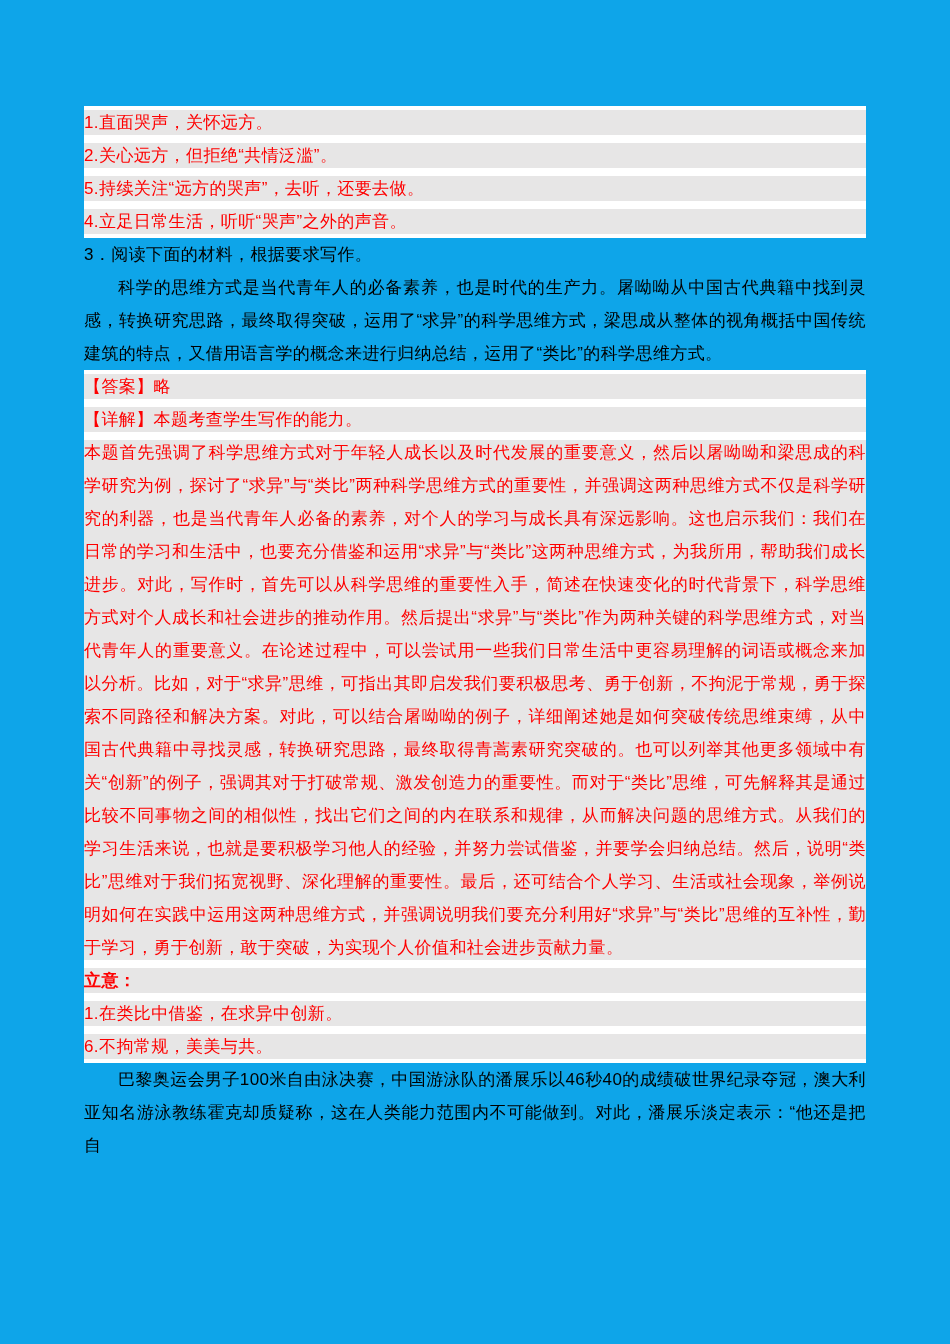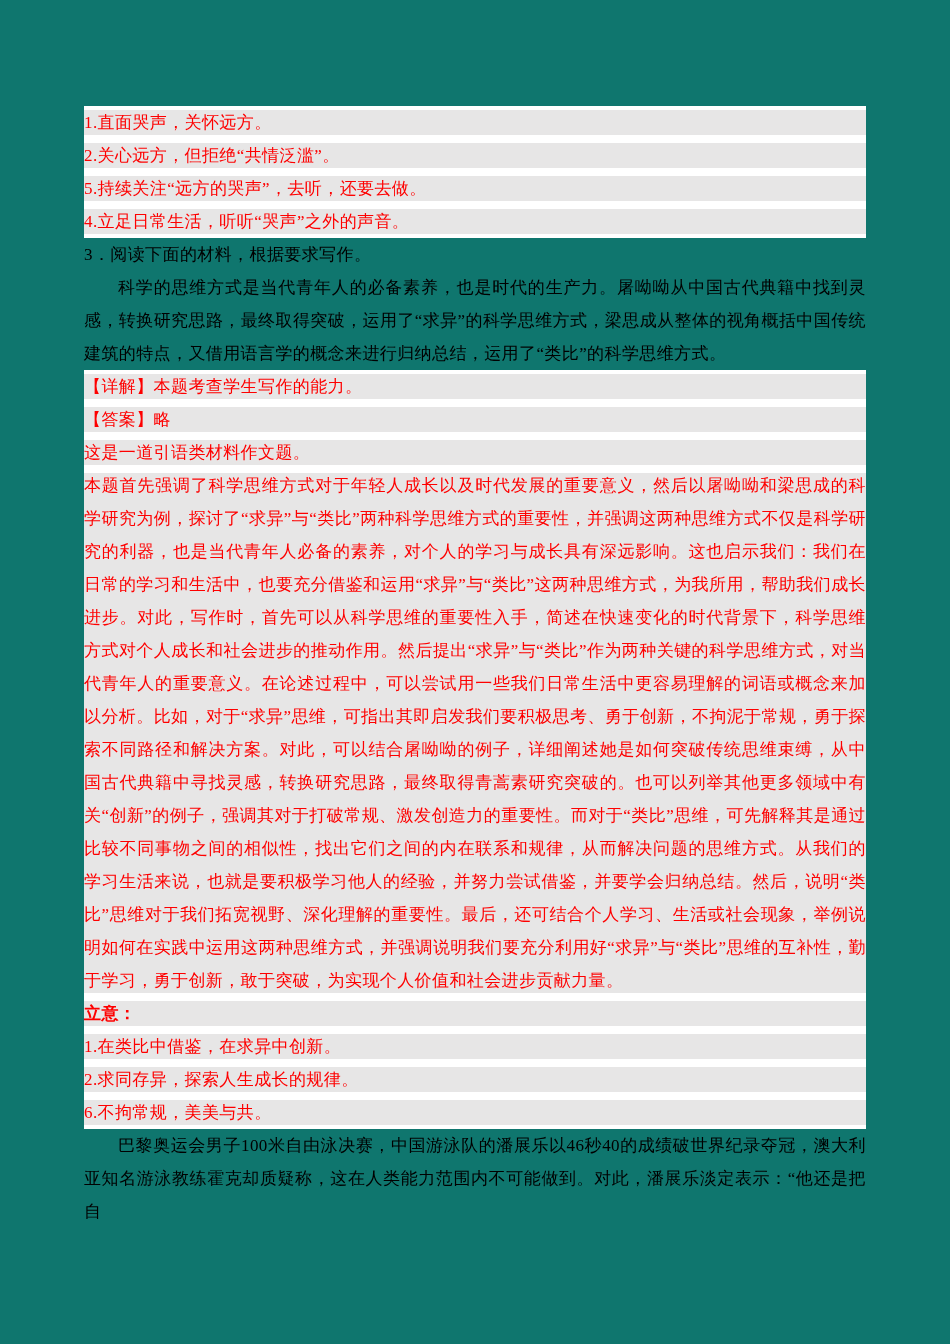--- a/index.html
+++ b/index.html
@@ -4,24 +4,24 @@
 <style>
   html, body {
     margin: 0;
     padding: 0;
     background: #ffffff;
   }
   .page {
     position: relative;
     width: 950px;
     height: 1344px;
-    background: #0f766e;
+    background: #0ea5e9;
     box-sizing: border-box;
     padding: 106px 84px 0 84px;
-    font-family: Liberation Serif, serif;
+    font-family: Liberation Sans, sans-serif;
     font-size: 17px;
     line-height: 33px;
     color: #000000;
     overflow: hidden;
   }
   .para {
     margin: 0;
     text-align: justify;
     letter-spacing: 0.4px;
   }
@@ -40,24 +40,22 @@
 <div class="page">
 
   <div class="para red hl">1.直面哭声，关怀远方。</div>
   <div class="para red hl">2.关心远方，但拒绝“共情泛滥”。</div>
   <div class="para red hl">5.持续关注“远方的哭声”，去听，还要去做。</div>
   <div class="para red hl">4.立足日常生活，听听“哭声”之外的声音。</div>
 
   <div class="para">3．阅读下面的材料，根据要求写作。</div>
   <div class="para indent">科学的思维方式是当代青年人的必备素养，也是时代的生产力。屠呦呦从中国古代典籍中找到灵感，转换研究思路，最终取得突破，运用了“求异”的科学思维方式，梁思成从整体的视角概括中国传统建筑的特点，又借用语言学的概念来进行归纳总结，运用了“类比”的科学思维方式。</div>
 
+  <div class="para red hl">【答案】略</div>
   <div class="para red hl">【详解】本题考查学生写作的能力。</div>
-  <div class="para red hl">【答案】略</div>
-  <div class="para red hl">这是一道引语类材料作文题。</div>
   <div class="para red hl">本题首先强调了科学思维方式对于年轻人成长以及时代发展的重要意义，然后以屠呦呦和梁思成的科学研究为例，探讨了“求异”与“类比”两种科学思维方式的重要性，并强调这两种思维方式不仅是科学研究的利器，也是当代青年人必备的素养，对个人的学习与成长具有深远影响。这也启示我们：我们在日常的学习和生活中，也要充分借鉴和运用“求异”与“类比”这两种思维方式，为我所用，帮助我们成长进步。对此，写作时，首先可以从科学思维的重要性入手，简述在快速变化的时代背景下，科学思维方式对个人成长和社会进步的推动作用。然后提出“求异”与“类比”作为两种关键的科学思维方式，对当代青年人的重要意义。在论述过程中，可以尝试用一些我们日常生活中更容易理解的词语或概念来加以分析。比如，对于“求异”思维，可指出其即启发我们要积极思考、勇于创新，不拘泥于常规，勇于探索不同路径和解决方案。对此，可以结合屠呦呦的例子，详细阐述她是如何突破传统思维束缚，从中国古代典籍中寻找灵感，转换研究思路，最终取得青蒿素研究突破的。也可以列举其他更多领域中有关“创新”的例子，强调其对于打破常规、激发创造力的重要性。而对于“类比”思维，可先解释其是通过比较不同事物之间的相似性，找出它们之间的内在联系和规律，从而解决问题的思维方式。从我们的学习生活来说，也就是要积极学习他人的经验，并努力尝试借鉴，并要学会归纳总结。然后，说明“类比”思维对于我们拓宽视野、深化理解的重要性。最后，还可结合个人学习、生活或社会现象，举例说明如何在实践中运用这两种思维方式，并强调说明我们要充分利用好“求异”与“类比”思维的互补性，勤于学习，勇于创新，敢于突破，为实现个人价值和社会进步贡献力量。</div>
   <div class="para red bold hl">立意：</div>
   <div class="para red hl">1.在类比中借鉴，在求异中创新。</div>
-  <div class="para red hl">2.求同存异，探索人生成长的规律。</div>
   <div class="para red hl">6.不拘常规，美美与共。</div>
 
   <div class="para indent">巴黎奥运会男子100米自由泳决赛，中国游泳队的潘展乐以46秒40的成绩破世界纪录夺冠，澳大利亚知名游泳教练霍克却质疑称，这在人类能力范围内不可能做到。对此，潘展乐淡定表示：“他还是把自</div>
 
 </div>
 
 </body></html>

